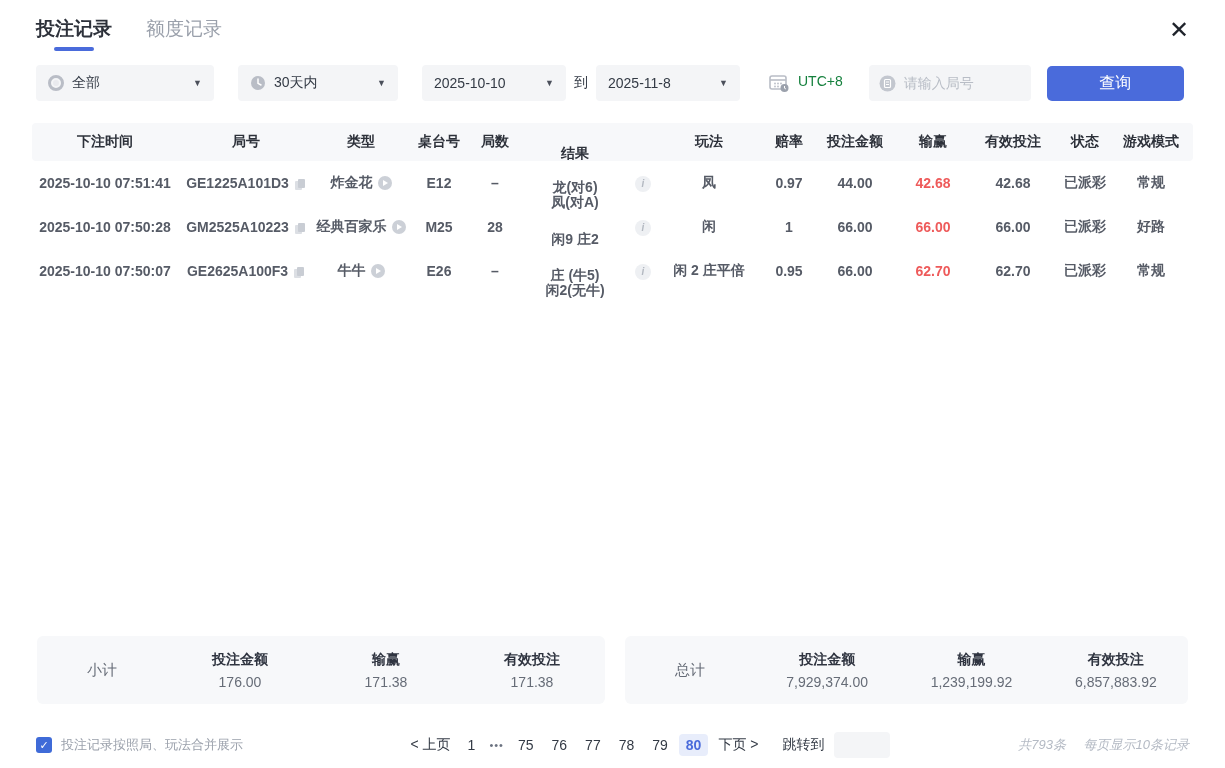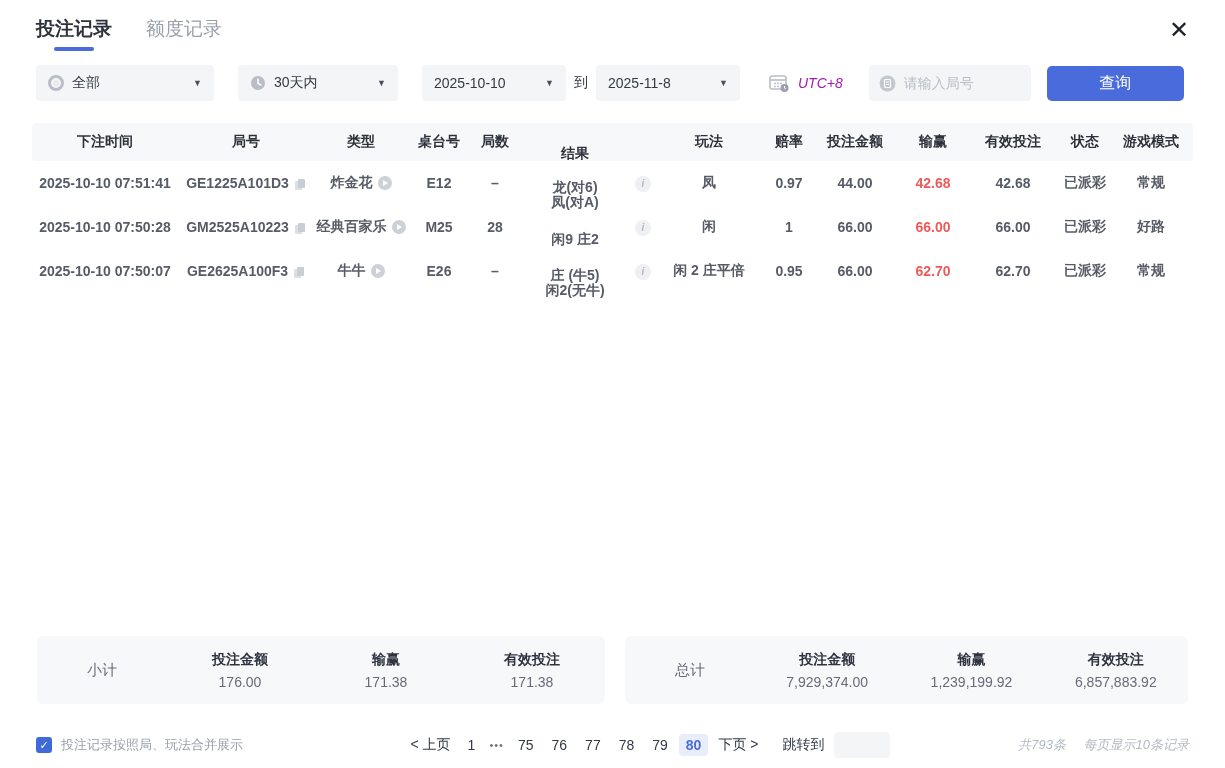--- a/index.html
+++ b/index.html
@@ -19,21 +19,21 @@
   
   .filters { display:flex; align-items:center; margin:14px 36px 0 36px; gap:0; }
   .control { background:#f4f5f7; border-radius:4px; height:36px; display:flex; align-items:center;
     padding:0 12px; font-size:14px; color:#333a45; cursor:pointer; }
   .control .caret { margin-left:auto; font-size:9px; color:#4b505b; padding-left:10px; }
   .ctl-type { width:178px; margin-right:24px; }
   .ctl-time { width:160px; margin-right:24px; }
   .ctl-date { width:144px; }
   .to-label { margin:0 8px; font-size:14px; color:#333a45; }
   .icon { display:inline-flex; align-items:center; justify-content:center; margin-right:8px; }
-  .tz { display:flex; align-items:center; margin-left:28px; font-size:14px; color:#a21caf;font-style:italic; }
+  .tz { display:flex; align-items:flex-start; margin-left:28px; font-size:14px; color:#15803d; }
   .search-box { background:#f4f5f7; border-radius:4px; height:36px; width:162px; display:flex;
     padding:0 10px; margin-left:26px; }
   .search-box input { border:none; outline:none; background:transparent; font-size:14px; width:110px;
     color:#333a45; font-family:inherit; }
   .search-box input::placeholder { color:#b8bdc6; }
   .query-btn { margin-left:16px; width:137px; height:35px; background:#4a6bdb; color:#ffffff;
     border:none; border-radius:5px; font-size:16px; cursor:pointer; font-family:inherit; }
 
   
   .table { margin:22px 32px 0 32px; }
@@ -54,21 +54,21 @@
   .play-ic { width:14px; height:14px; border-radius:50%; background:#ccd0d7; display:inline-flex;
     align-items:center; justify-content:center; }
   .play-ic::after { content:""; border-left:5px solid #fff; border-top:3px solid transparent;
     border-bottom:3px solid transparent; margin-left:2px; }
 
   .spacer { flex:1; }
 
   
   .summary { display:flex; gap:20px; margin:0 37px; }
   .sum-box { background:#f7f8fa; border-radius:6px; height:68px; display:flex; align-items:center; }
-  .sum-box.left { width:568px; } .sum-box.right { flex:1; }
+  .sum-box.left { width:568px; } .sum-box.right { flex:1;justify-content:flex-end; }
   .sum-label { width:130px; text-align:center; font-size:15px; color:#666c77; }
   .stat { flex:1; text-align:center; }
   .stat .s-label { font-size:14px; color:#2f3440; font-weight:600; margin-bottom:5px; }
   .stat .s-value { font-size:14px; color:#666c77; }
 
   
   .footer { display:flex; align-items:center; padding:0 36px; height:46px; margin-top:18px; }
   .merge { display:flex; align-items:center; width:330px; }
   .checkbox { width:16px; height:16px; border-radius:3px; background:#3f6bd8; color:#fff; font-size:11px;
     display:flex; align-items:center; justify-content:center; cursor:pointer; margin-right:9px; }

